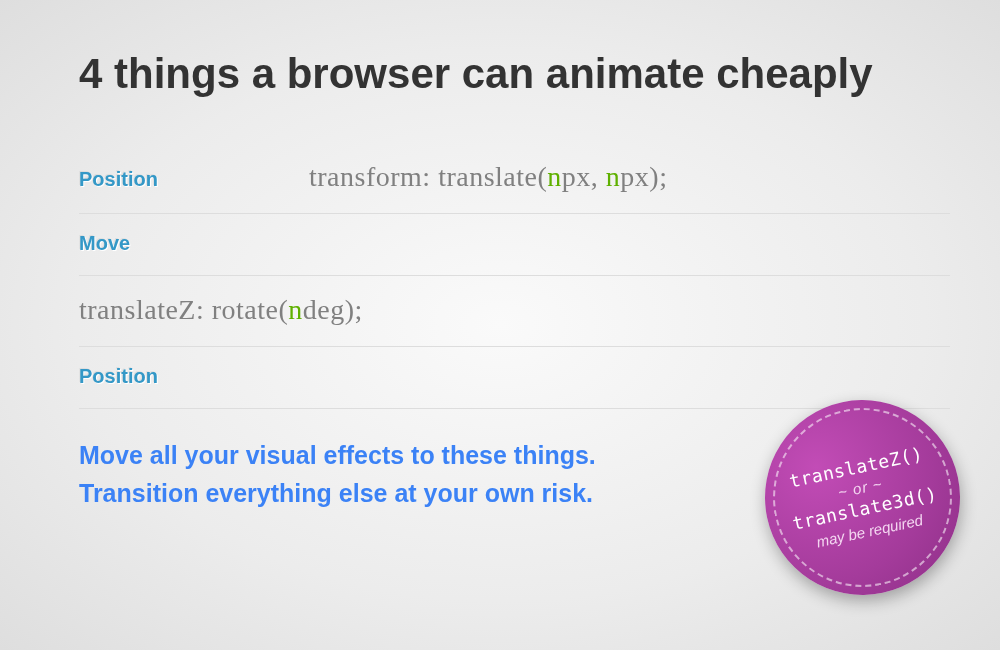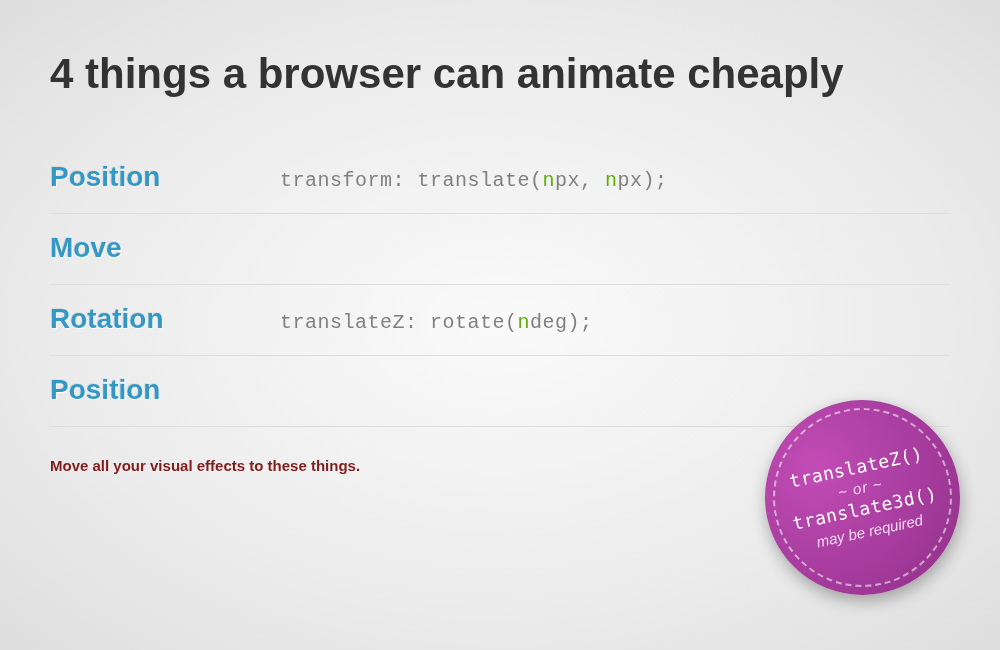--- a/index.html
+++ b/index.html
@@ -6,53 +6,54 @@
     body {
       width: 1000px;
       height: 650px;
       background: radial-gradient(ellipse at center, #fafafa 0%, #ececec 60%, #dedede 100%);
       font-family: "Segoe UI", "Helvetica Neue", Arial, sans-serif;
       position: relative;
       overflow: hidden;
     }
     .container {
       padding: 50px 50px 0 50px;
+      margin-left: 29px;
     }
     .title {
       font-size: 42px;
       font-weight: 700;
       color: #333;
       margin-bottom: 45px;
     }
     .row {
       display: flex;
       align-items: baseline;
       padding: 18px 0 20px 0;
       border-bottom: 1px solid #ddd;
     }
     .row:last-of-type { border-bottom: none; }
     .label {
       width: 230px;
-      font-size: 28px;
+      font-size: 20px;
       font-weight: 700;
       color: #3498c7;
       text-shadow: 1px 1px 0 #fff, -1px -1px 0 rgba(0,0,0,0.06);
     }
     .code {
-      font-family: Liberation Mono, monospace;
-      font-size: 20px;
+      font-family: Liberation Serif, serif;
+      font-size: 28px;
       color: #808080;
       letter-spacing: 0.5px;
     }
     .code .hl { color: #5fb000; }
     .footer {
       margin-top: 28px;
-      font-size: 15px;
+      font-size: 25px;
       font-weight: 600;
-      color: #7f1d1d;
+      color: #3b82f6;
       line-height: 1.5;
     }
     .badge {
       position: absolute;
       right: 40px;
       bottom: 55px;
       width: 195px;
       height: 195px;
       border-radius: 50%;
       background: radial-gradient(circle at 30% 30%, #c24cb6 0%, #a43b9b 60%, #8c2e85 100%);
@@ -104,32 +105,32 @@
     <div class="code">
       <span>transform: translate(</span><span class="hl">n</span><span>px, </span><span class="hl">n</span><span>px);</span>
     </div>
   </div>
 
   <div class="row">
     <div class="label">Move</div>
   </div>
 
   <div class="row">
-    <div class="label">Rotation</div>
     <div class="code">
       <span>translateZ: rotate(</span><span class="hl">n</span><span>deg);</span>
     </div>
   </div>
 
   <div class="row">
     <div class="label">Position</div>
   </div>
 
   <div class="footer">
     <div>Move all your visual effects to these things.</div>
+    <div>Transition everything else at your own risk.</div>
   </div>
 </div>
 
 <div class="badge">
   <div class="badge-line1">translateZ()</div>
   <div class="badge-line2">or</div>
   <div class="badge-line3">translate3d()</div>
   <div class="badge-line4">may be required</div>
 </div>
 

